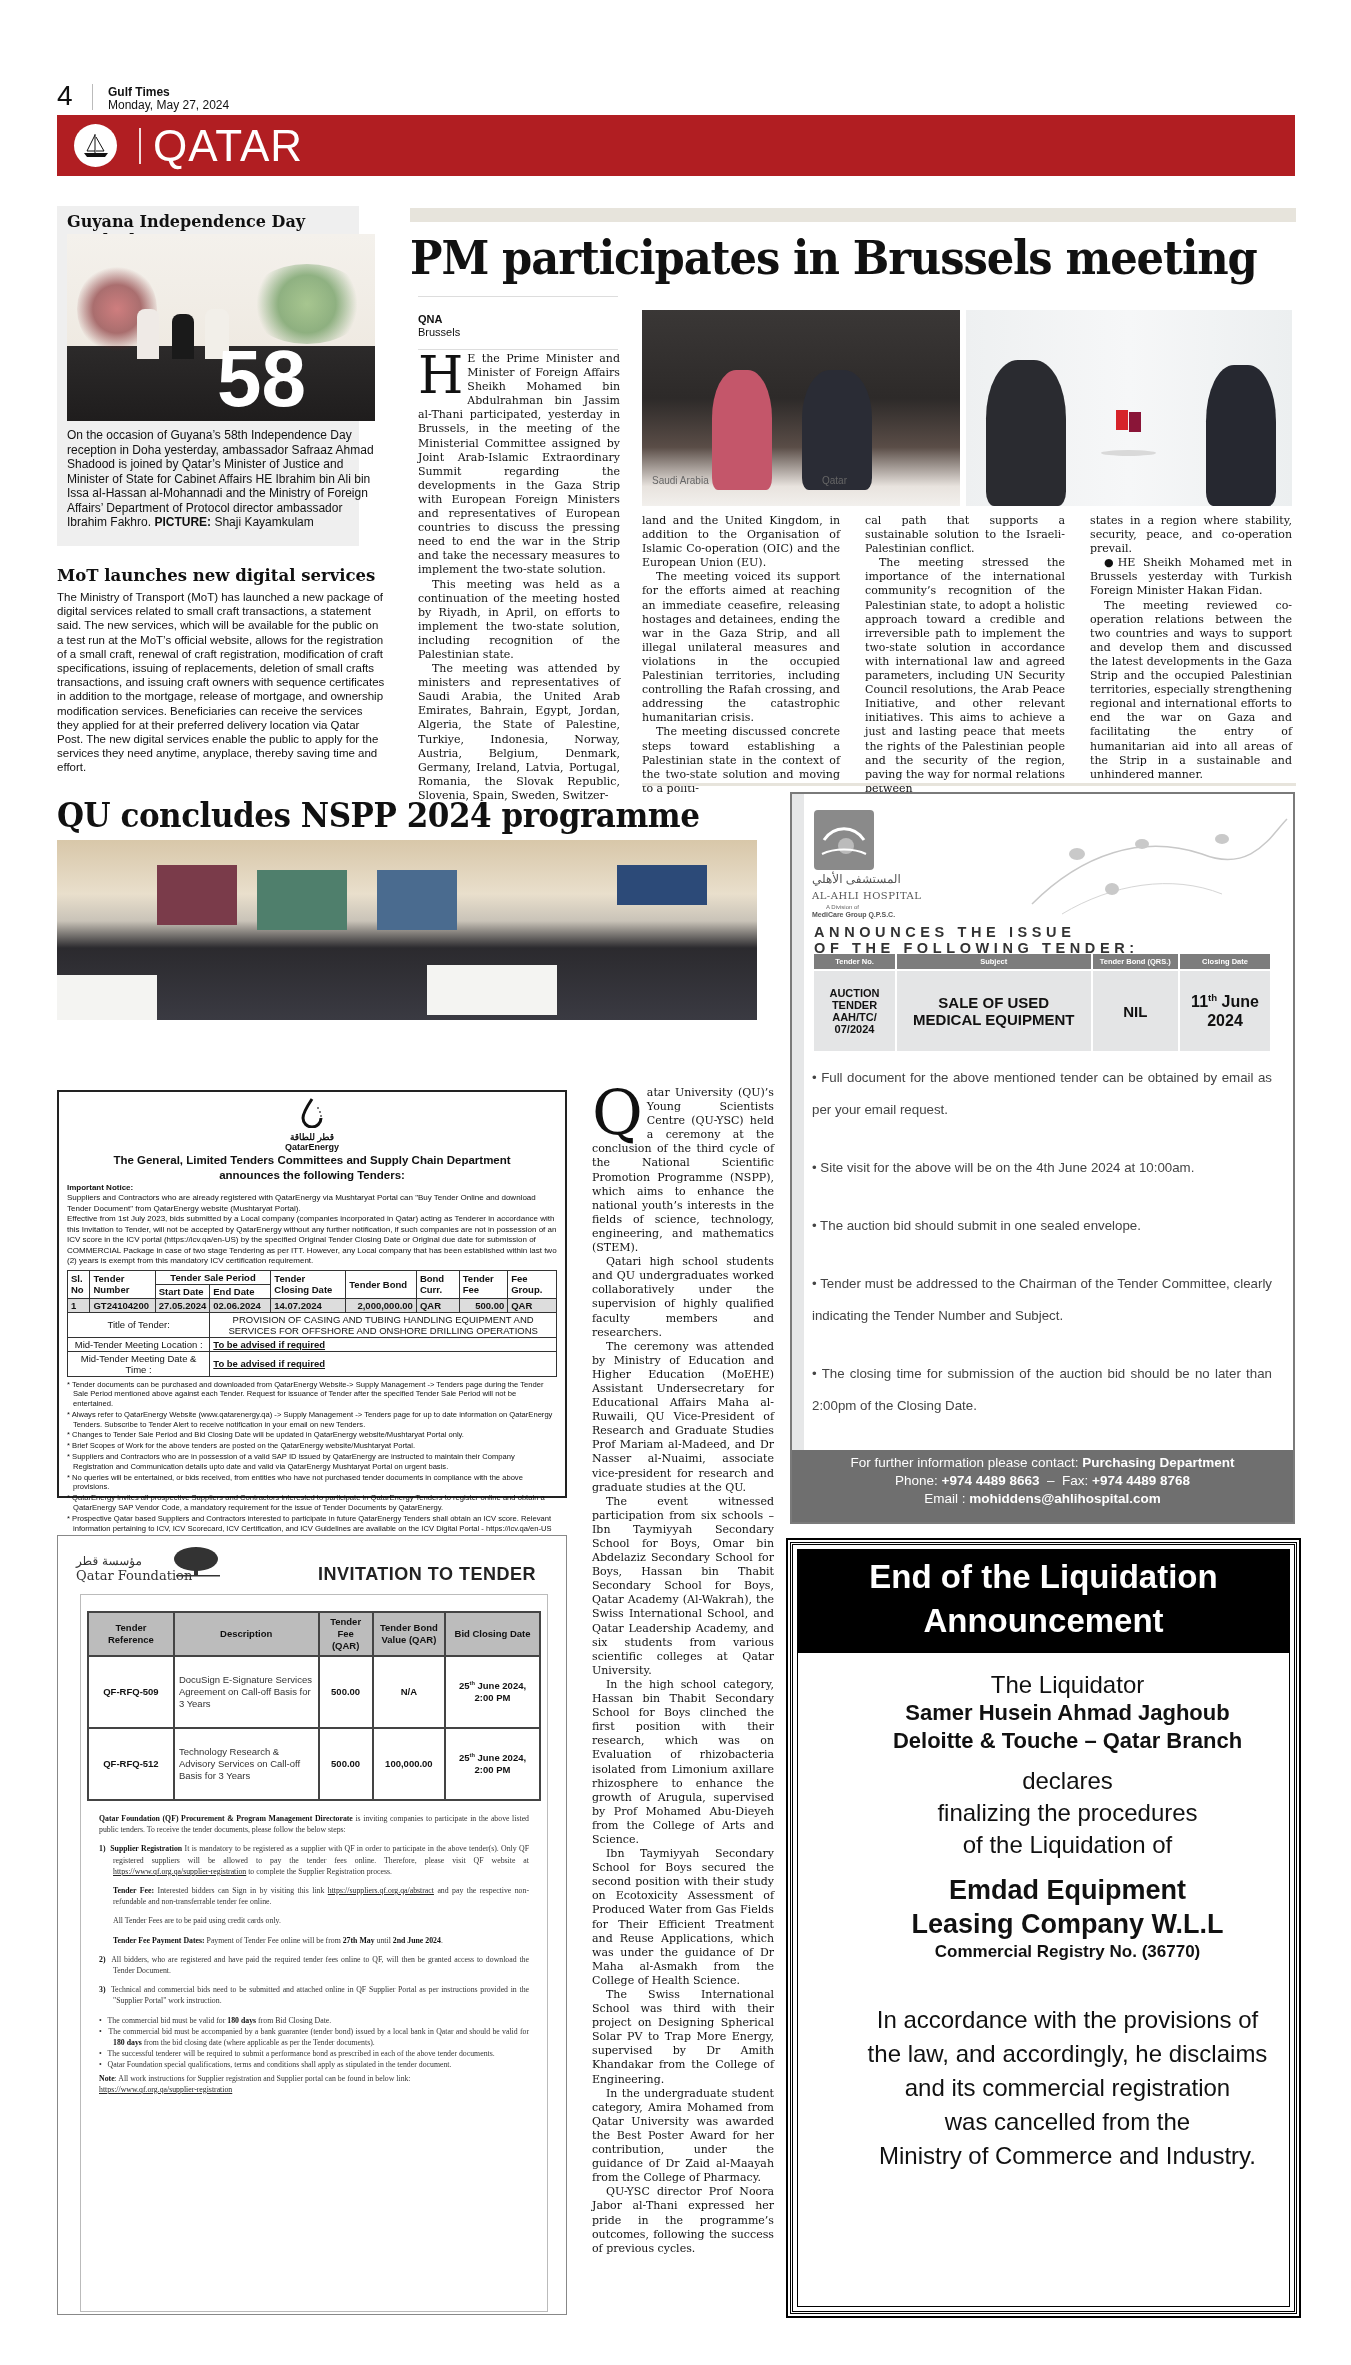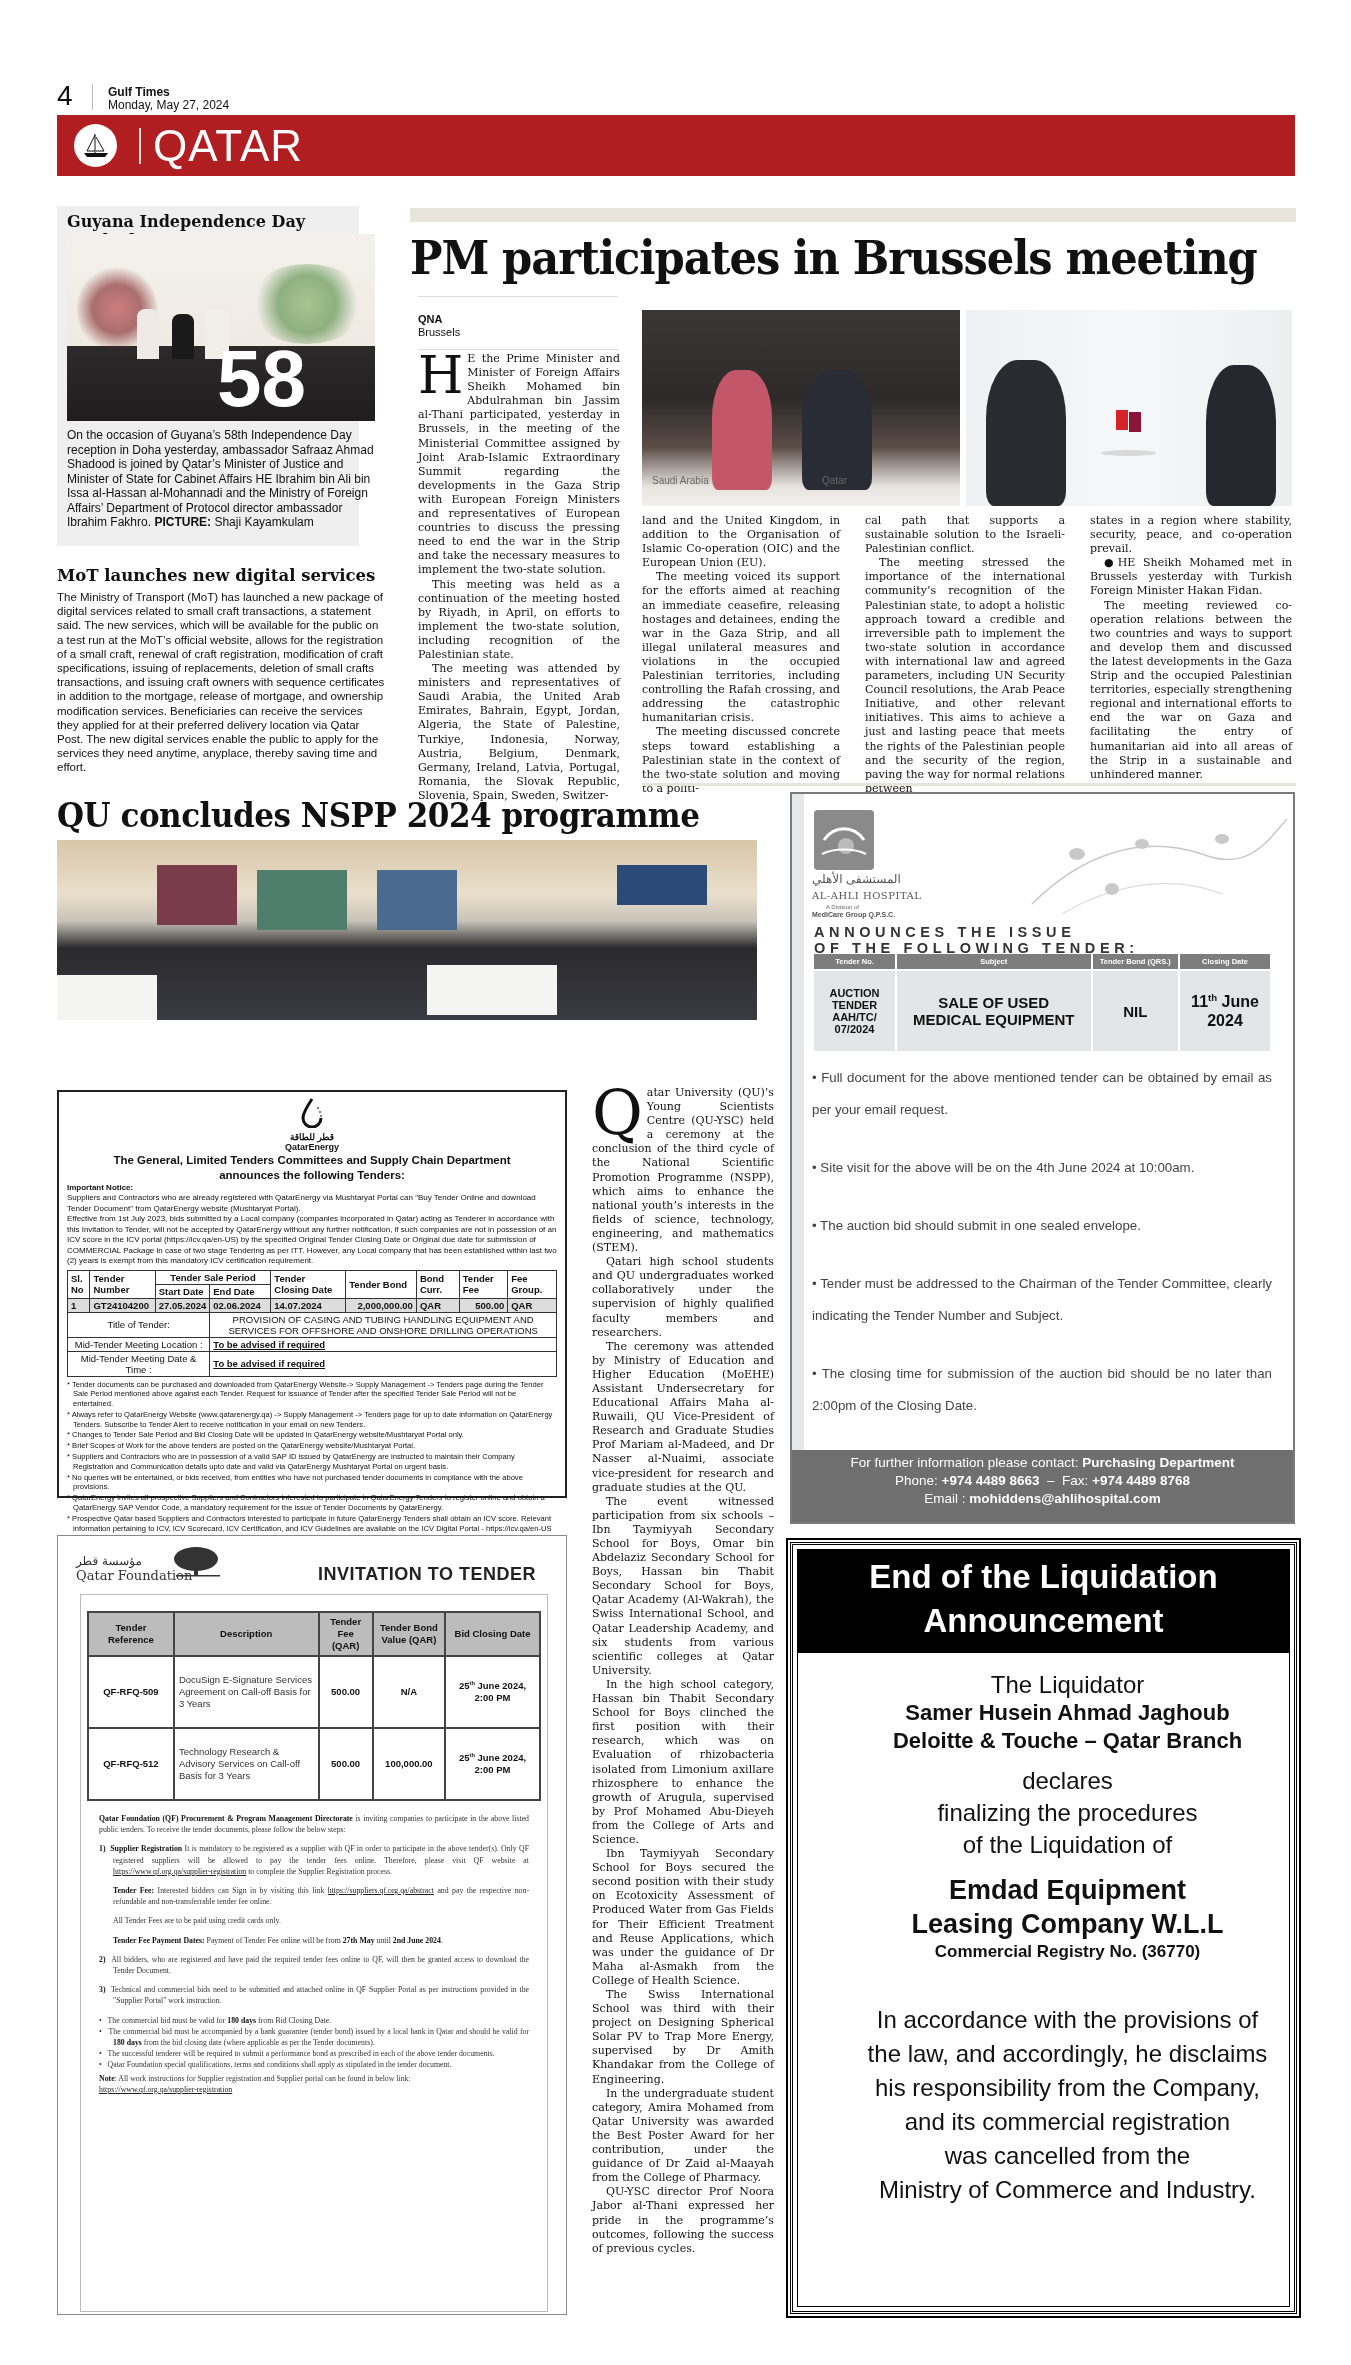--- a/index.html
+++ b/index.html
@@ -425,19 +425,18 @@
       <div>of the Liquidation of</div>
     </div>
     <div class="liq-co">
       <div>Emdad Equipment</div>
       <div>Leasing Company W.L.L</div>
     </div>
     <div class="liq-reg">Commercial Registry No. (36770)</div>
     <div class="liq-final">
       <div>In accordance with the provisions of</div>
       <div>the law, and accordingly, he disclaims</div>
-      <div>his responsibility from the Company,</div>
       <div>and its commercial registration</div>
       <div>was cancelled from the</div>
       <div>Ministry of Commerce and Industry.</div>
     </div>
   </div>
 </div>
 
 </body></html>

